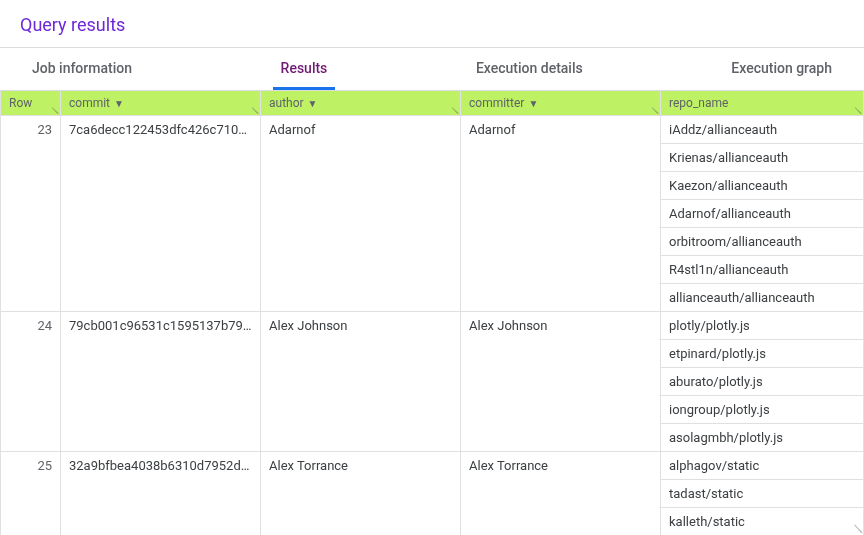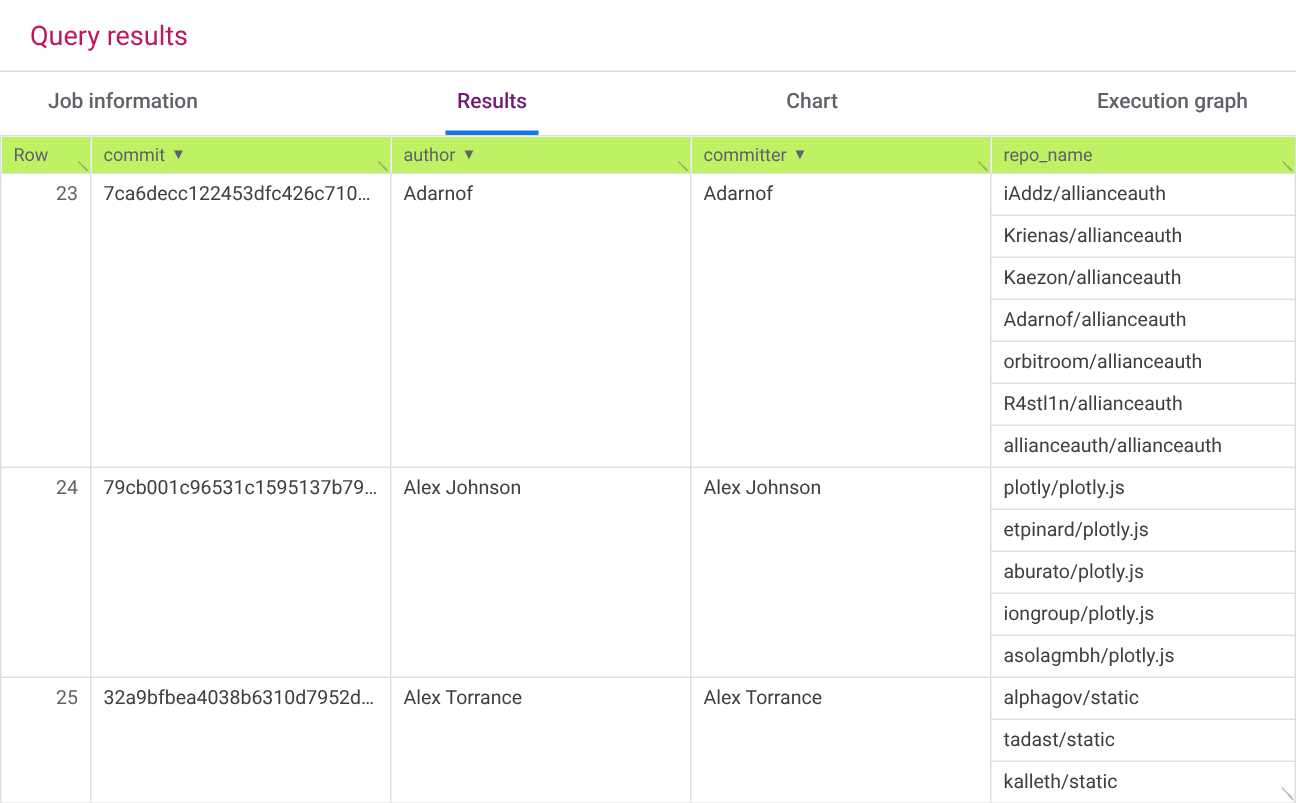--- a/index.html
+++ b/index.html
@@ -1,17 +1,17 @@
 <!DOCTYPE html>
 <html><head>
 <meta charset="utf-8">
 <style>
 * { box-sizing: border-box; margin: 0; padding: 0; }
 body { font-family: 'Google Sans', Roboto, Arial, sans-serif; font-size: 13px; color: #3c4043; background: #fff; width: 864px; }
-.header { padding: 14px 20px 12px; font-size: 18px; font-weight: 400; color: #be185d; border-bottom: 1px solid #dadce0; }
+.header { padding: 14px 20px 12px; font-size: 18px; font-weight: 400; color: #6d28d9; border-bottom: 1px solid #dadce0; }
 .tabs { display: flex; border-bottom: 1px solid #dadce0; padding: 0 12px; justify-content: space-between; }
 .tab { padding: 12px 8px 11px; margin: 0 12px; font-size: 14px; color: #5f6368; cursor: pointer; border-bottom: 3px solid transparent; font-weight: 500; }
 .tab.active { color: #701a75; border-bottom-color: #1a73e8; }
 .table { width: 100%; border-collapse: collapse; table-layout: fixed; }
 .col-row { width: 60px; }
 .col-commit { width: 200px; }
 .col-author { width: 200px; }
 .col-committer { width: 200px; }
 .col-repo { width: auto; }
 th { background: #bef264; border: 1px solid #e0e0e0; border-top: none; padding: 5px 8px; font-size: 12px; font-weight: 400; color: #5f6368; text-align: left; position: relative; }
@@ -30,21 +30,21 @@
 .corner-resize::after  { width:5px;  height:1px; right:-1px; bottom:1px; }
 </style>
 </head>
 <body>
 
 <div class="header">Query results</div>
 
 <div class="tabs" id="tabs-container">
     <div class="tab">Job information</div>
     <div class="tab active">Results</div>
-    <div class="tab">Chart</div>
+    <div class="tab">Execution details</div>
     <div class="tab">Execution graph</div>
   </div>
 
 <table class="table">
   <colgroup>
     <col class="col-row">
       <col class="col-commit">
       <col class="col-author">
       <col class="col-committer">
       <col class="col-repo">

